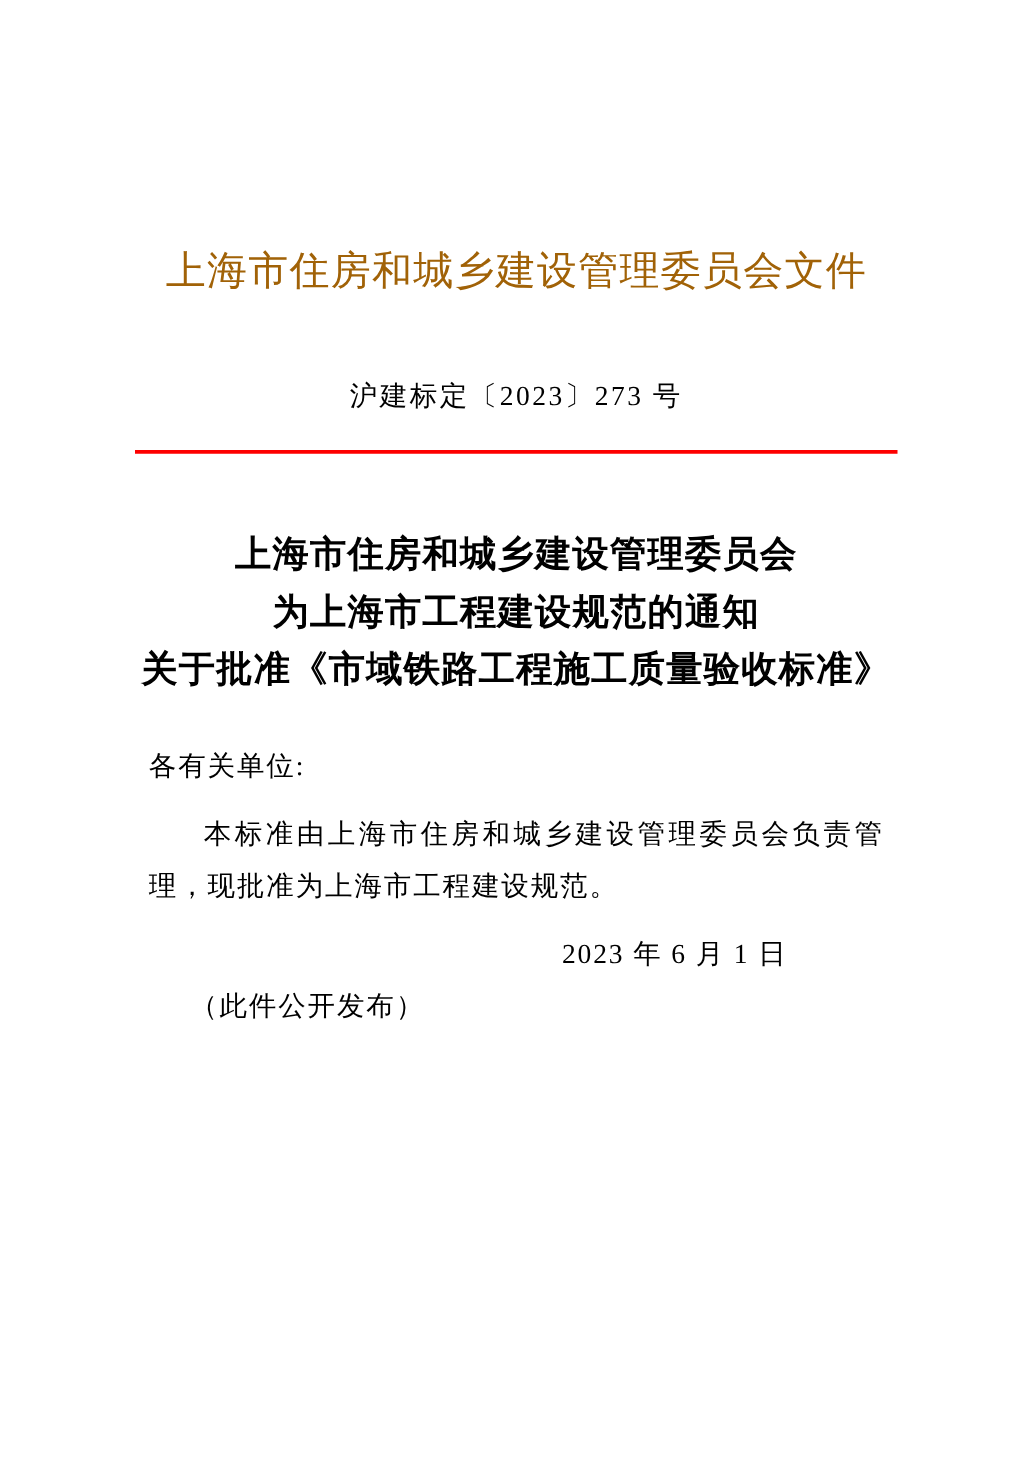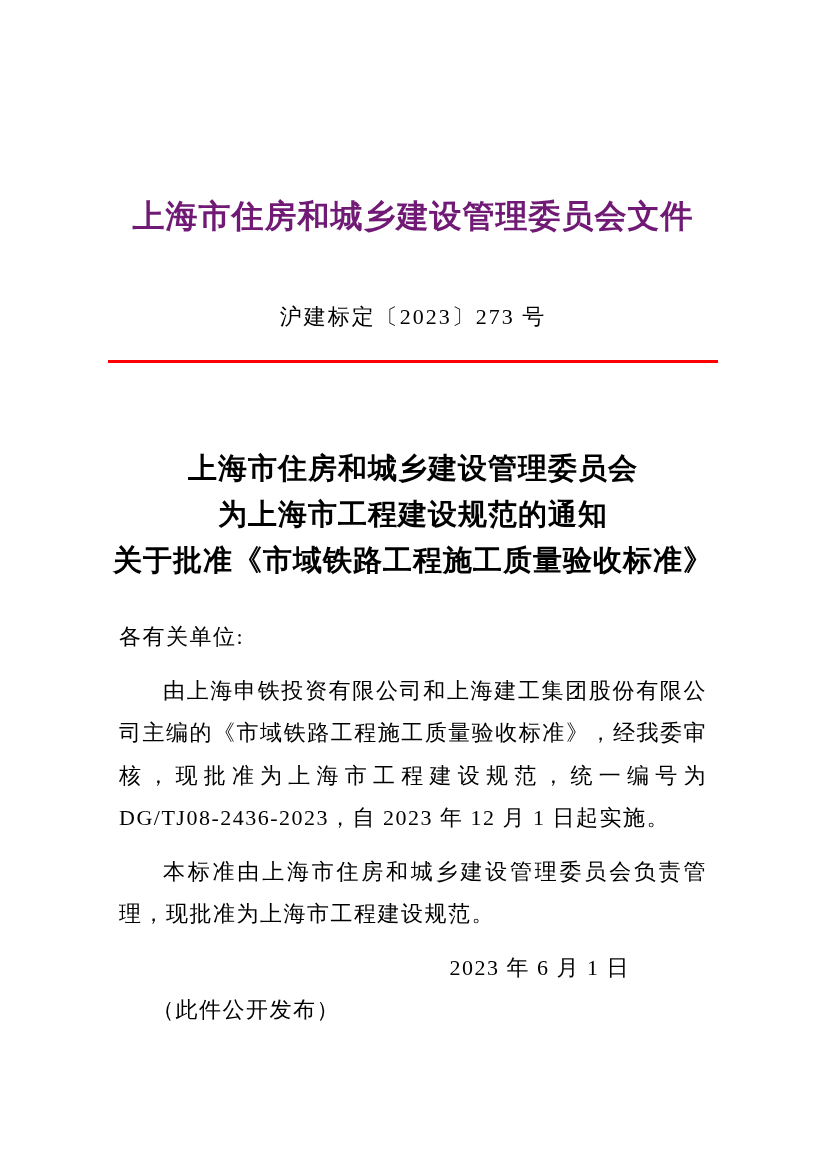--- a/index.html
+++ b/index.html
@@ -14,41 +14,41 @@
     margin: 0 auto;
     background: #ffffff;
     box-sizing: border-box;
     padding: 192px 108px 0 108px;
     font-family: "Liberation Serif", serif;
     color: #000000;
     overflow: hidden;
   }
   .header-title {
     text-align: center;
-    color: #701a75;
-    font-weight: bold;
+    color: #a16207;
+    font-weight: normal;
     font-size: 32px;
     line-height: 48px;
     letter-spacing: 1px;
     white-space: nowrap;
   }
   .doc-number {
     margin-top: 62px;
     text-align: center;
     font-size: 22px;
     line-height: 30px;
     letter-spacing: 2px;
   }
   .red-line {
     height: 3px;
     background: #fe0000;
     margin-top: 28px;
   }
   .title-block {
-    margin-top: 82px;
+    margin-top: 58px;
     text-align: center;
     font-family: "Liberation Sans", sans-serif;
     font-weight: 700;
     font-size: 29px;
     line-height: 46px;
     letter-spacing: 1px;
   }
   .body-block {
     margin-top: 33px;
     font-size: 22px;
@@ -89,21 +89,20 @@
   <div class="red-line"></div>
 
   <div class="title-block">
     <div>上海市住房和城乡建设管理委员会</div>
     <div>为上海市工程建设规范的通知</div>
     <div>关于批准《市域铁路工程施工质量验收标准》</div>
   </div>
 
   <div class="body-block">
     <p class="salutation">各有关单位:</p>
-    <p class="para">由上海申铁投资有限公司和上海建工集团股份有限公司主编的《市域铁路工程施工质量验收标准》，经我委审核，现批准为上海市工程建设规范，统一编号为 DG/TJ08-2436-2023，自 2023 年 12 月 1 日起实施。</p>
     <p class="para">本标准由上海市住房和城乡建设管理委员会负责管理，现批准为上海市工程建设规范。</p>
   </div>
 
   <div class="issue-date">2023 年 6 月 1 日</div>
 
   <div class="footer-note">（此件公开发布）</div>
 
 </div>
 
 </body></html>

